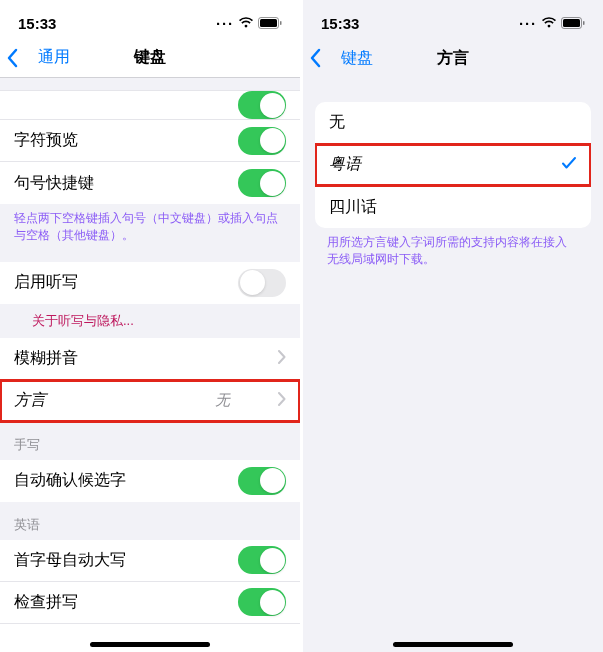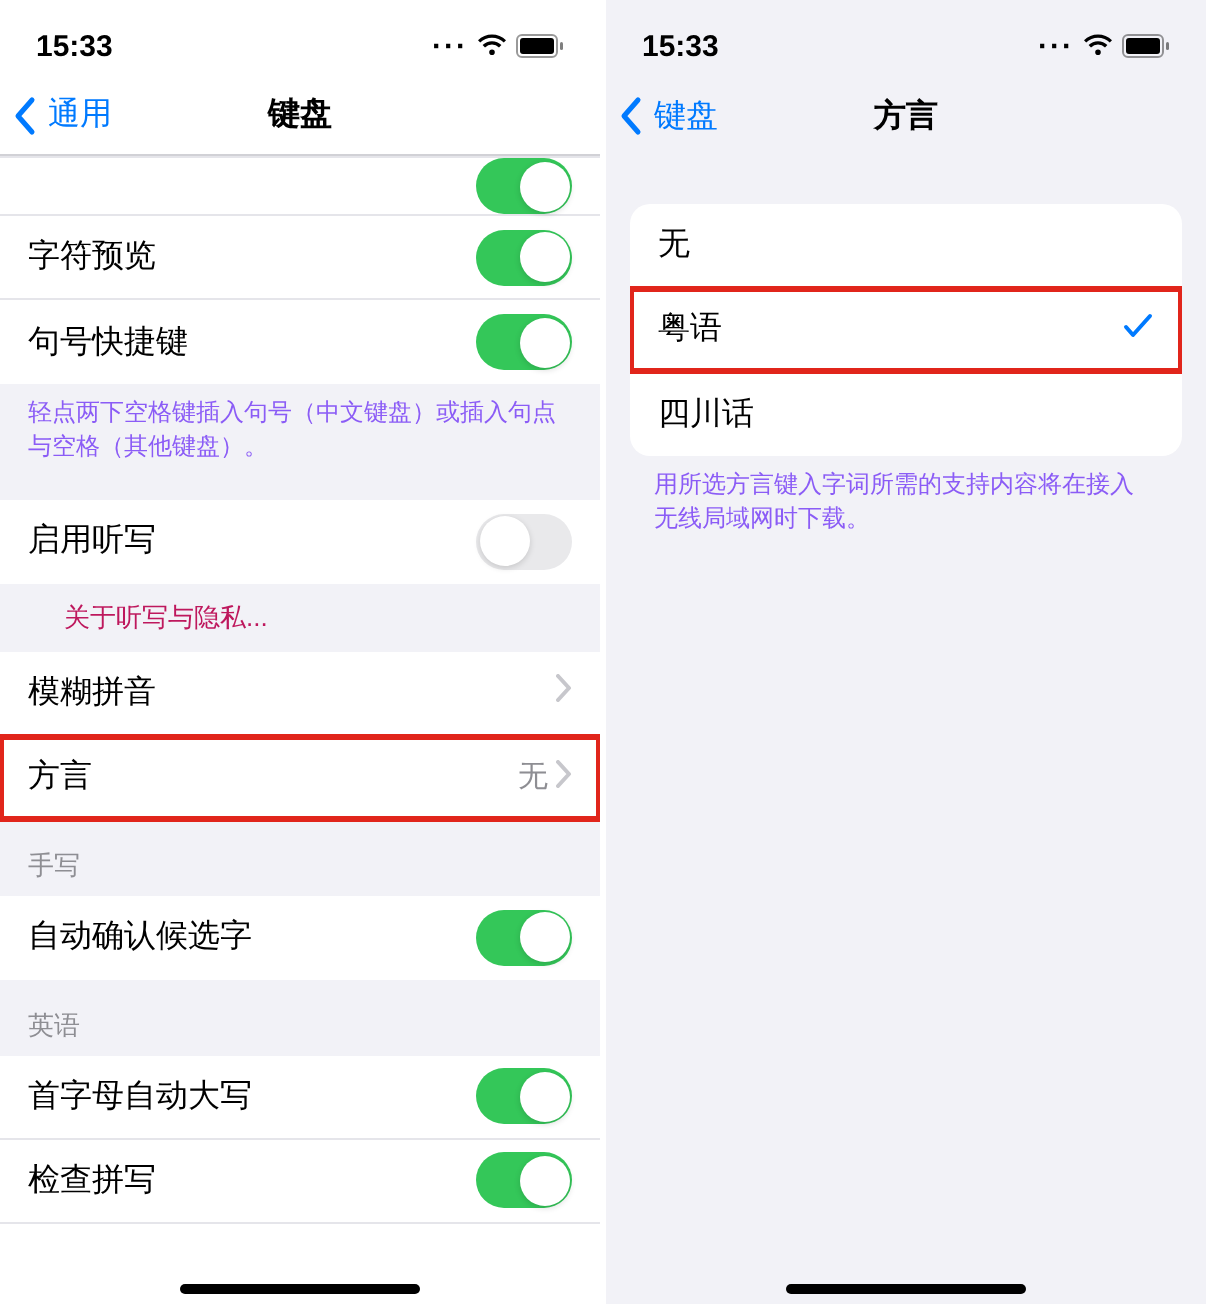--- a/index.html
+++ b/index.html
@@ -48,21 +48,21 @@
       position: relative;
       background: #f2f2f7;
       border-bottom: 0.5px solid #d1d1d6;
     }
     .nav-back {
       display: flex;
       align-items: center;
       color: #007aff;
       font-size: 16px;
       padding-left: 6px;
-      gap: 6px;
+      gap: 20px;
     }
     .nav-title {
       position: absolute;
       left: 50%;
       transform: translateX(-50%);
       font-weight: 600;
       font-size: 16px;
     }
     .content {
       flex: 1;
@@ -78,21 +78,21 @@
       overflow: hidden;
     }
     .row {
       display: flex;
       align-items: center;
       min-height: 42px;
       padding: 0 14px;
       border-bottom: 0.5px solid #e5e5ea;
       position: relative;
     }
-    .row:last-child { border-bottom: none; }
+    .row:last-child { border-bottom: none; gap: 44px; }
     .row-label { flex: 1; font-size: 16px; }
     .row-value { color: #8e8e93; font-size: 15px; margin-right: 4px; }
     .chevron {
       color: #c7c7cc;
     }
     .toggle {
       width: 48px;
       height: 28px;
       border-radius: 14px;
       position: relative;
@@ -125,38 +125,39 @@
     }
     .section-header {
       font-size: 13px;
       color: #8e8e93;
       padding: 14px 14px 6px;
     }
     .highlighted {
       outline: 3px solid #e1251b;
       outline-offset: -2px;
       z-index: 2;
+      font-style: italic;
     }
     .checkmark {
       color: #007aff;
     }
     .home-indicator {
       position: absolute;
       bottom: 5px;
       left: 50%;
       transform: translateX(-50%);
       width: 120px;
       height: 5px;
       background: #000;
       border-radius: 3px;
     }
     .phone.left .nav-bar,
     .phone.left .status-bar { background: #fff; }
     .content.left-c { background:#f2f2f7; }
-    .phone.left .content > .group:first-child { margin-top:0; }
+    .phone.left .content > .group:first-child { margin-top:12px; }
     .spacer { height: 12px; }
   </style>
 </head>
 <body>
 
 <div class="phone left">
   <div class="status-bar">
     <span>15:33</span>
     <span class="status-right">
       <span class="dots"></span>

